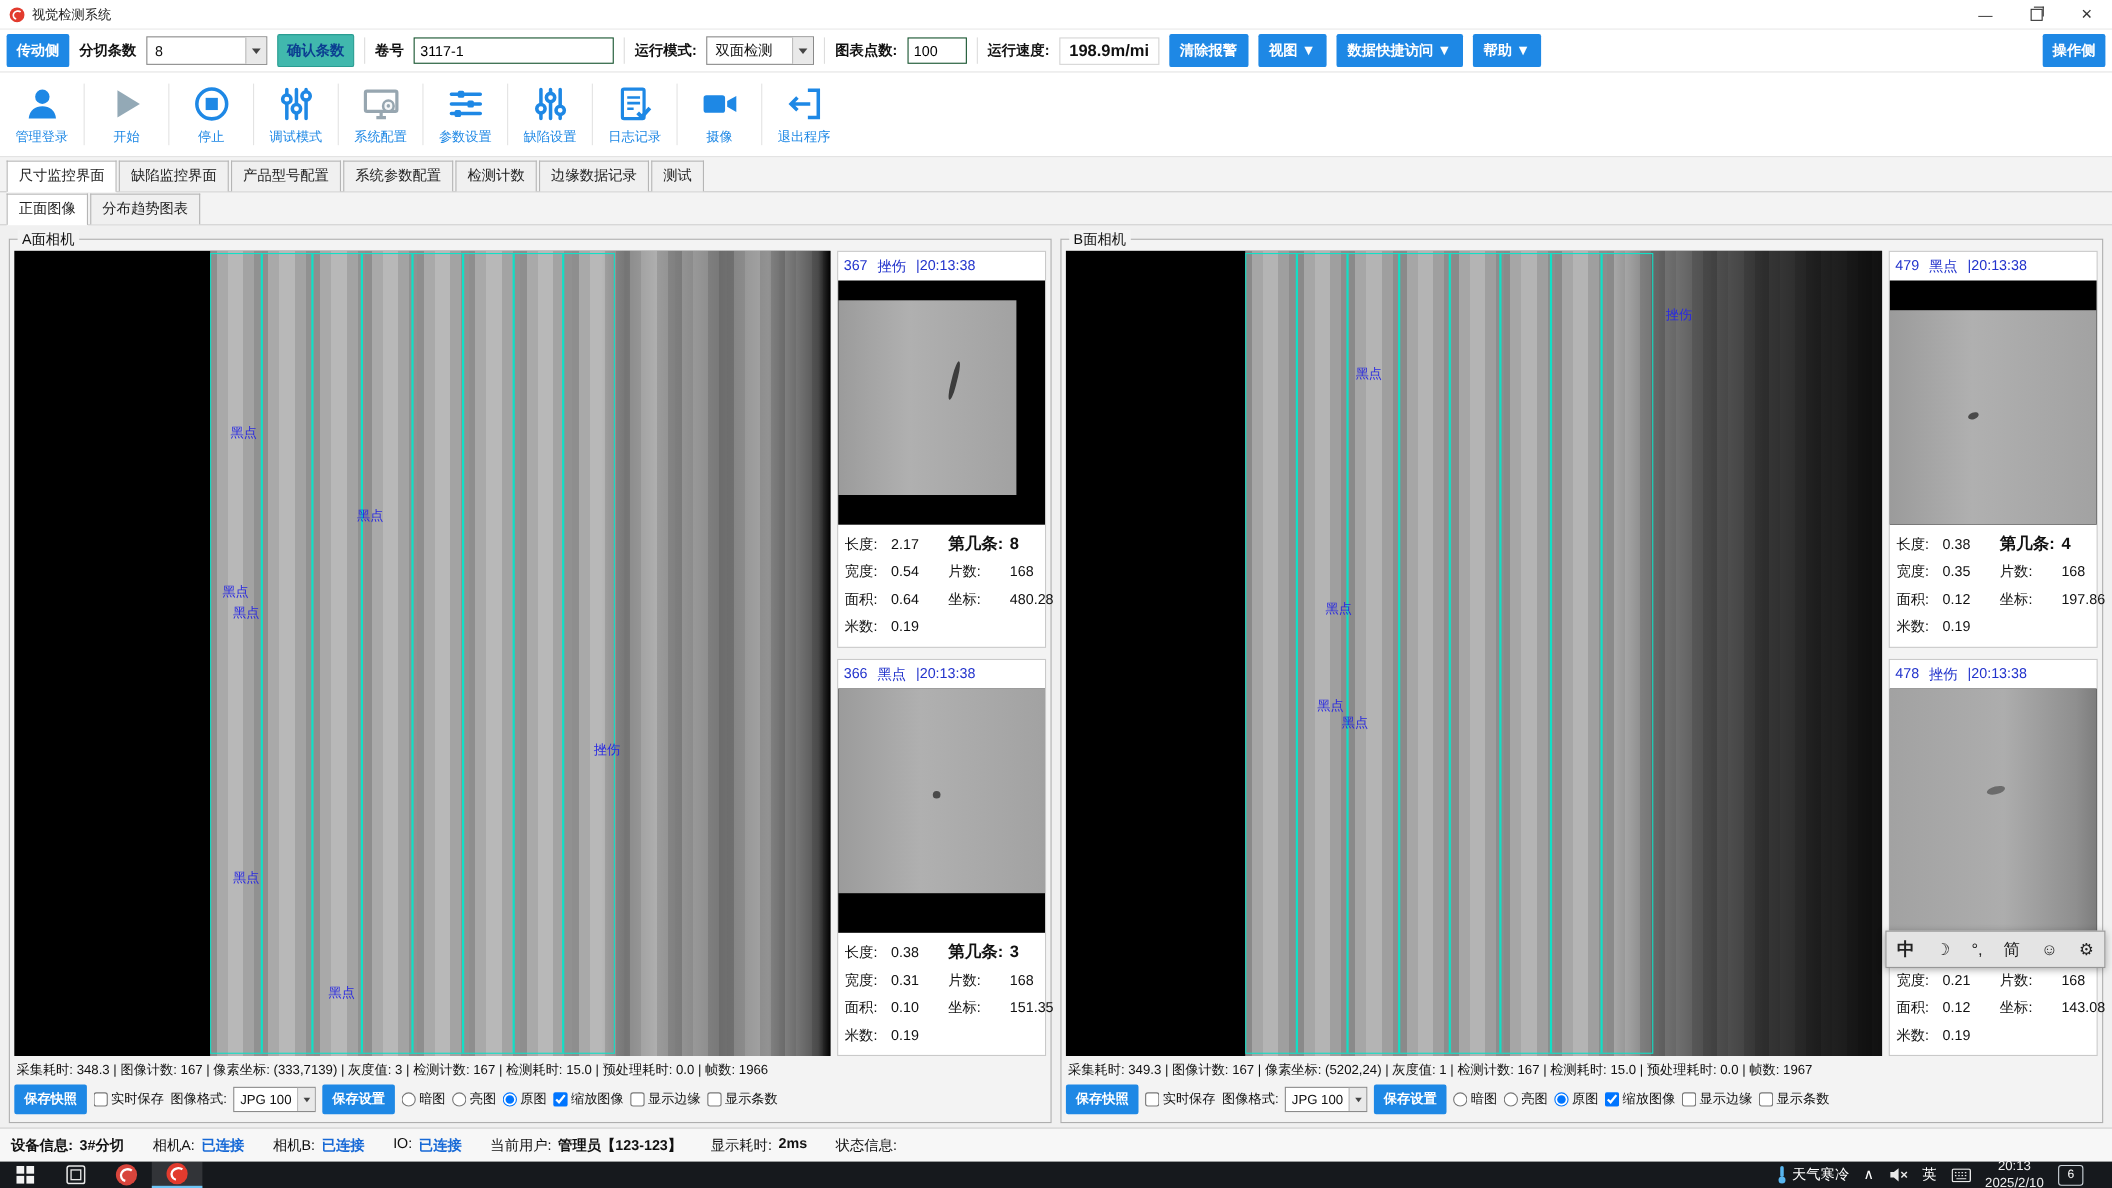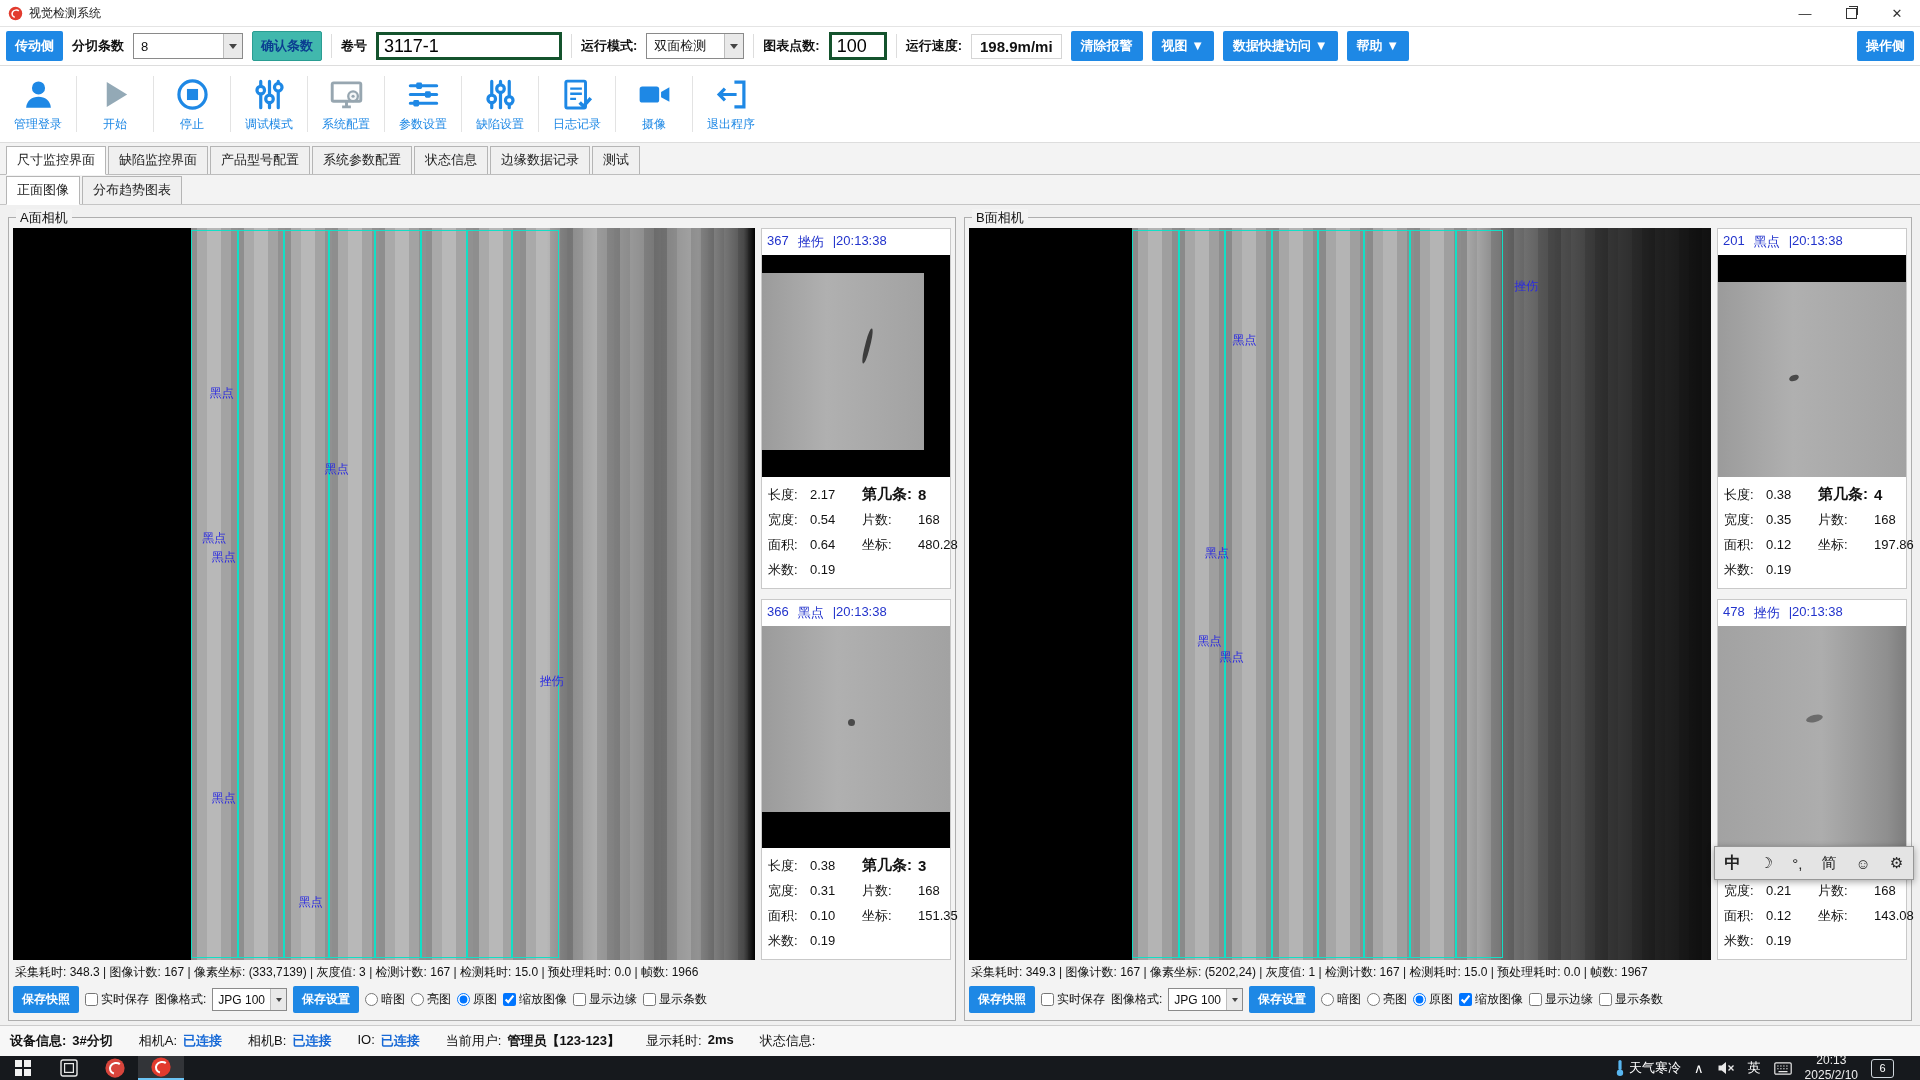--- a/index.html
+++ b/index.html
@@ -16,21 +16,21 @@
   .max-glyph::before{content:"";position:absolute;left:2px;top:-3px;width:8px;height:8px;border:1px solid #333;border-left:none;border-bottom:none;}
 
   
   .toolbar{height:38px;background:#fff;display:flex;align-items:center;gap:9px;padding:0 6px;border-bottom:1px solid #ddd;}
   .side-btn{background:#1e88e5;color:#fff;font-weight:bold;font-size:13px;padding:6px 9px;border-radius:2px;cursor:pointer;white-space:nowrap;}
   .tb-label{font-size:13px;font-weight:bold;white-space:nowrap;}
   .combo{display:flex;align-items:stretch;border:1px solid #8a8a8a;background:#fff;height:24px;cursor:pointer;}
   .combo .val{padding:2px 7px;font-size:13px;display:flex;align-items:center;white-space:nowrap;}
   .combo .arw{width:18px;background:#e9e9e9;border-left:1px solid #bdbdbd;display:flex;align-items:center;justify-content:center;}
   .combo .arw::after{content:"";border:4px solid transparent;border-top:5px solid #444;margin-top:4px;}
-  .tb-input{border:3px solid #14532d;height:22px;font-size:18px;padding:0 5px;font-family:inherit;}
+  .tb-input{border:1px solid #14532d;height:22px;font-size:13px;padding:0 5px;font-family:inherit;}
   .btn-blue{background:#1e88e5;color:#fff;font-size:13px;font-weight:bold;padding:6px 10px;border:none;border-radius:2px;cursor:pointer;white-space:nowrap;}
   .btn-teal{background:#41b8ad;color:#0b3e91;font-size:13px;font-weight:bold;padding:5px 8px;border:1px solid #2a9d92;border-radius:2px;cursor:pointer;white-space:nowrap;}
   .speed-box{border:1px solid #d5d5d5;background:#fff;padding:3px 8px;font-size:15px;font-weight:bold;}
   .vsep{width:1px;height:24px;background:#ddd;}
   .spacer{flex:1;}
 
   
   .icon-toolbar{height:76px;background:#fff;display:flex;align-items:center;gap:10px;padding:0 10px;border-bottom:1px solid #ddd;}
   .tool-item{display:flex;flex-direction:column;align-items:center;gap:2px;min-width:56px;cursor:pointer;}
   .tool-icon{height:38px;display:flex;align-items:center;justify-content:center;}
@@ -279,21 +279,21 @@
         </span>
         <span class="tool-label">退出程序</span>
       </div>
     </div>
 
   <div class="tab-bar" id="tab-bar">
       <div class="tab active">尺寸监控界面</div>
       <div class="tab">缺陷监控界面</div>
       <div class="tab">产品型号配置</div>
       <div class="tab">系统参数配置</div>
-      <div class="tab">状态信息</div>
+      <div class="tab">检测计数</div>
       <div class="tab">边缘数据记录</div>
       <div class="tab">测试</div>
     </div>
   <div class="subtab-bar" id="subtab-bar">
       <div class="tab active">正面图像</div>
       <div class="tab">分布趋势图表</div>
     </div>
 
   <div class="main" id="main">
       <div class="panel">
@@ -494,21 +494,21 @@
               </label>
               <label class="ck">
                 <input type="checkbox" id="ck12" style="">
                 <span>显示条数</span>
               </label>
             </div>
           </div>
           <div class="defect-col">
             <div class="defect">
               <div class="d-head">
-                <span class="d-id">201</span>
+                <span class="d-id">479</span>
                 <span class="d-type">黑点</span>
                 <span class="d-time">|20:13:38</span>
               </div>
               <div class="thumb tv3">
                 <div class="patch"></div>
                 <div class="blob"></div>
               </div>
               <div class="d-stats">
                 <div class="d-row">
                   <span>长度:</span>

